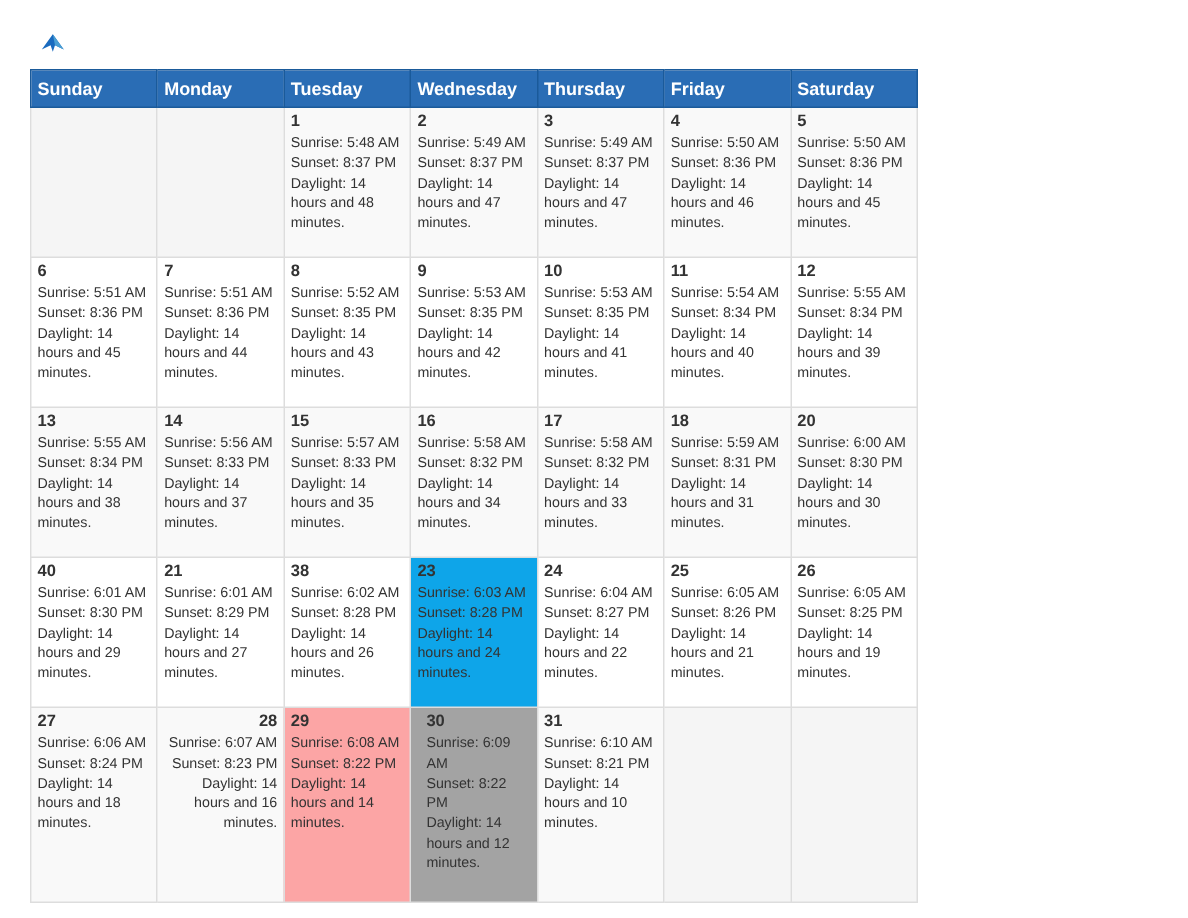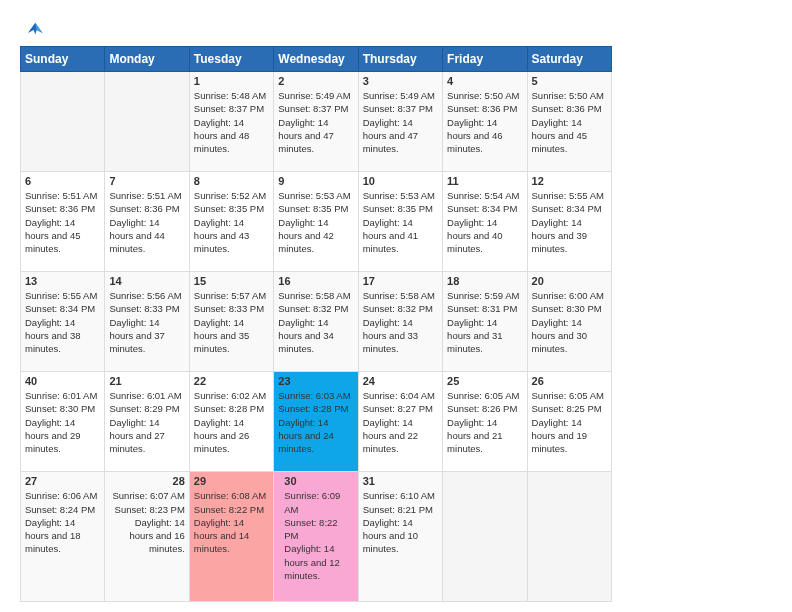--- a/index.html
+++ b/index.html
@@ -265,21 +265,21 @@
 Sunset: 8:30 PM
 Daylight: 14 hours and 29 minutes.</div>
           </td>
           <td style="background: rgb(255, 255, 255); margin-left: 40px;">
             <span class="day-number">21</span>
             <div class="day-detail" style="white-space: pre-line;">Sunrise: 6:01 AM
 Sunset: 8:29 PM
 Daylight: 14 hours and 27 minutes.</div>
           </td>
           <td style="background: rgb(255, 255, 255);">
-            <span class="day-number">22</span>
+            <span class="day-number">38</span>
             <div class="day-detail" style="white-space: pre-line;">Sunrise: 6:02 AM
 Sunset: 8:28 PM
 Daylight: 14 hours and 26 minutes.</div>
           </td>
           <td style="background: #0ea5e9;">
             <span class="day-number">23</span>
             <div class="day-detail" style="white-space: pre-line;">Sunrise: 6:03 AM
 Sunset: 8:28 PM
 Daylight: 14 hours and 24 minutes.</div>
           </td>
@@ -314,21 +314,21 @@
             <div class="day-detail" style="white-space: pre-line;">Sunrise: 6:07 AM
 Sunset: 8:23 PM
 Daylight: 14 hours and 16 minutes.</div>
           </td>
           <td style="background: #fca5a5;">
             <span class="day-number">29</span>
             <div class="day-detail" style="white-space: pre-line;">Sunrise: 6:08 AM
 Sunset: 8:22 PM
 Daylight: 14 hours and 14 minutes.</div>
           </td>
-          <td style="background: #f9a8d4; padding-left: 10px;">
+          <td style="background: #a3a3a3; padding-left: 10px;">
             <span class="day-number">30</span>
             <div class="day-detail" style="white-space: pre-line;">Sunrise: 6:09 AM
 Sunset: 8:22 PM
 Daylight: 14 hours and 12 minutes.</div>
           </td>
           <td style="background: rgb(249, 249, 249);">
             <span class="day-number">31</span>
             <div class="day-detail" style="white-space: pre-line;">Sunrise: 6:10 AM
 Sunset: 8:21 PM
 Daylight: 14 hours and 10 minutes.</div>

